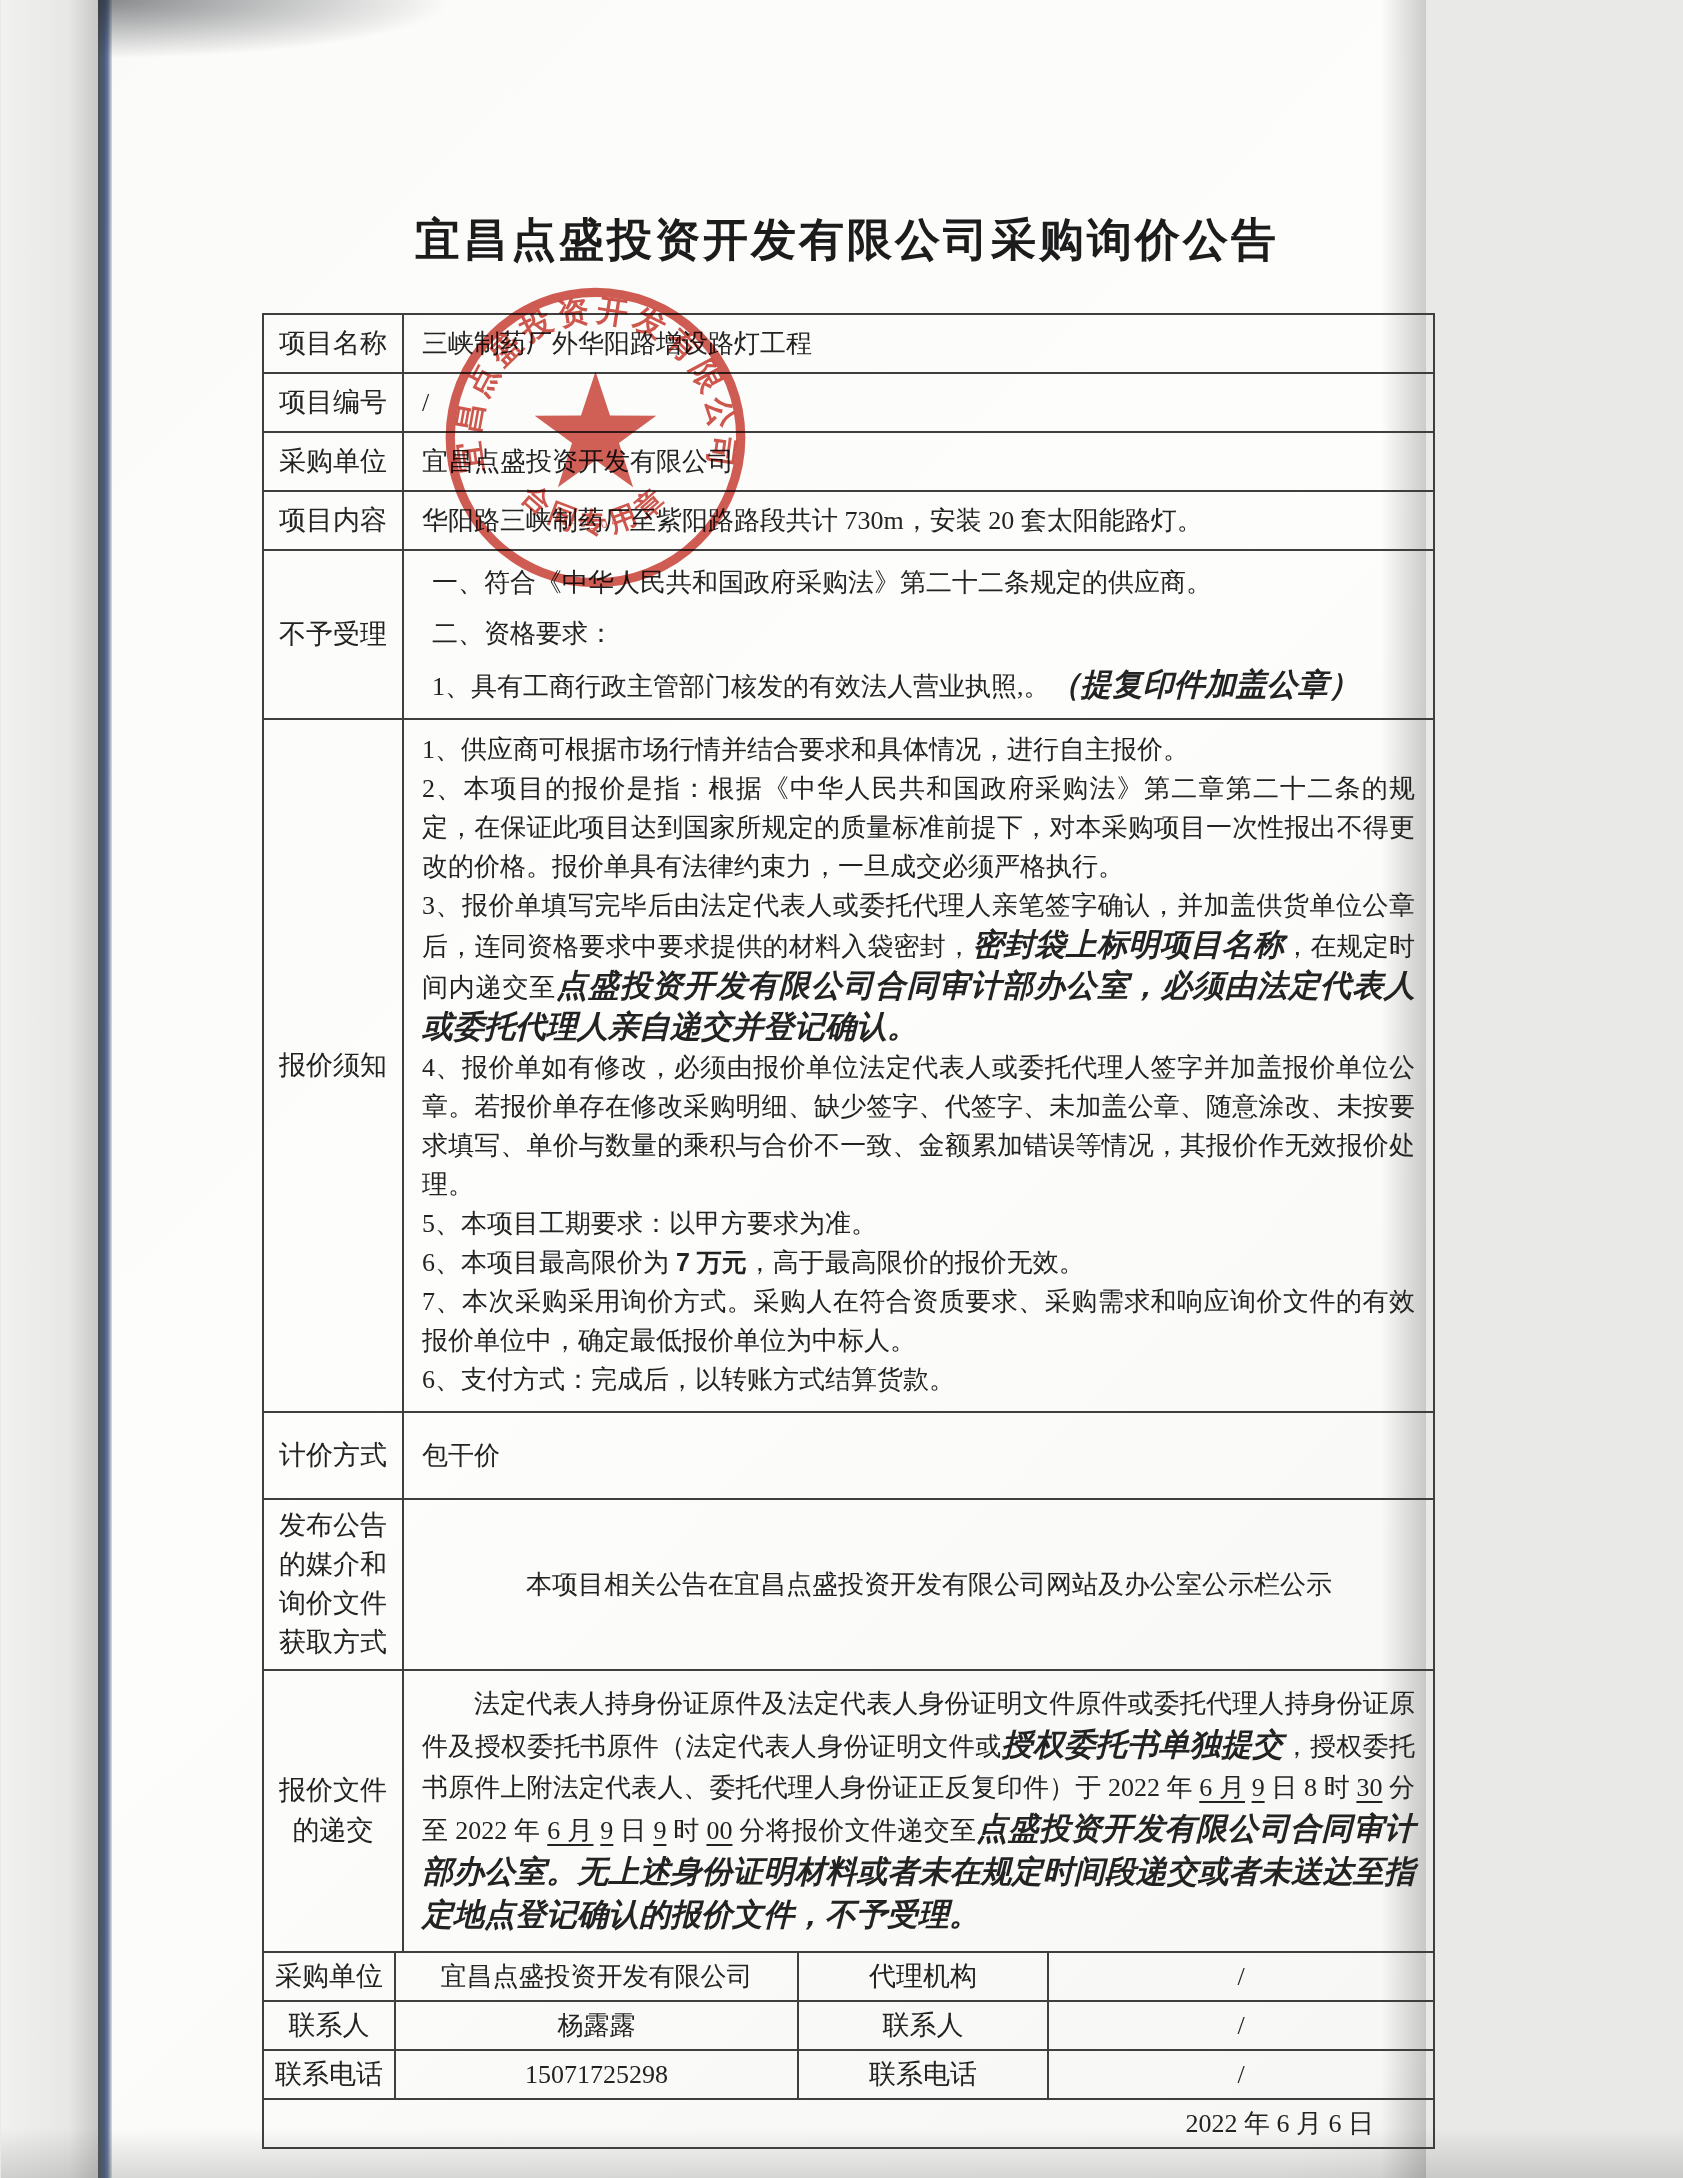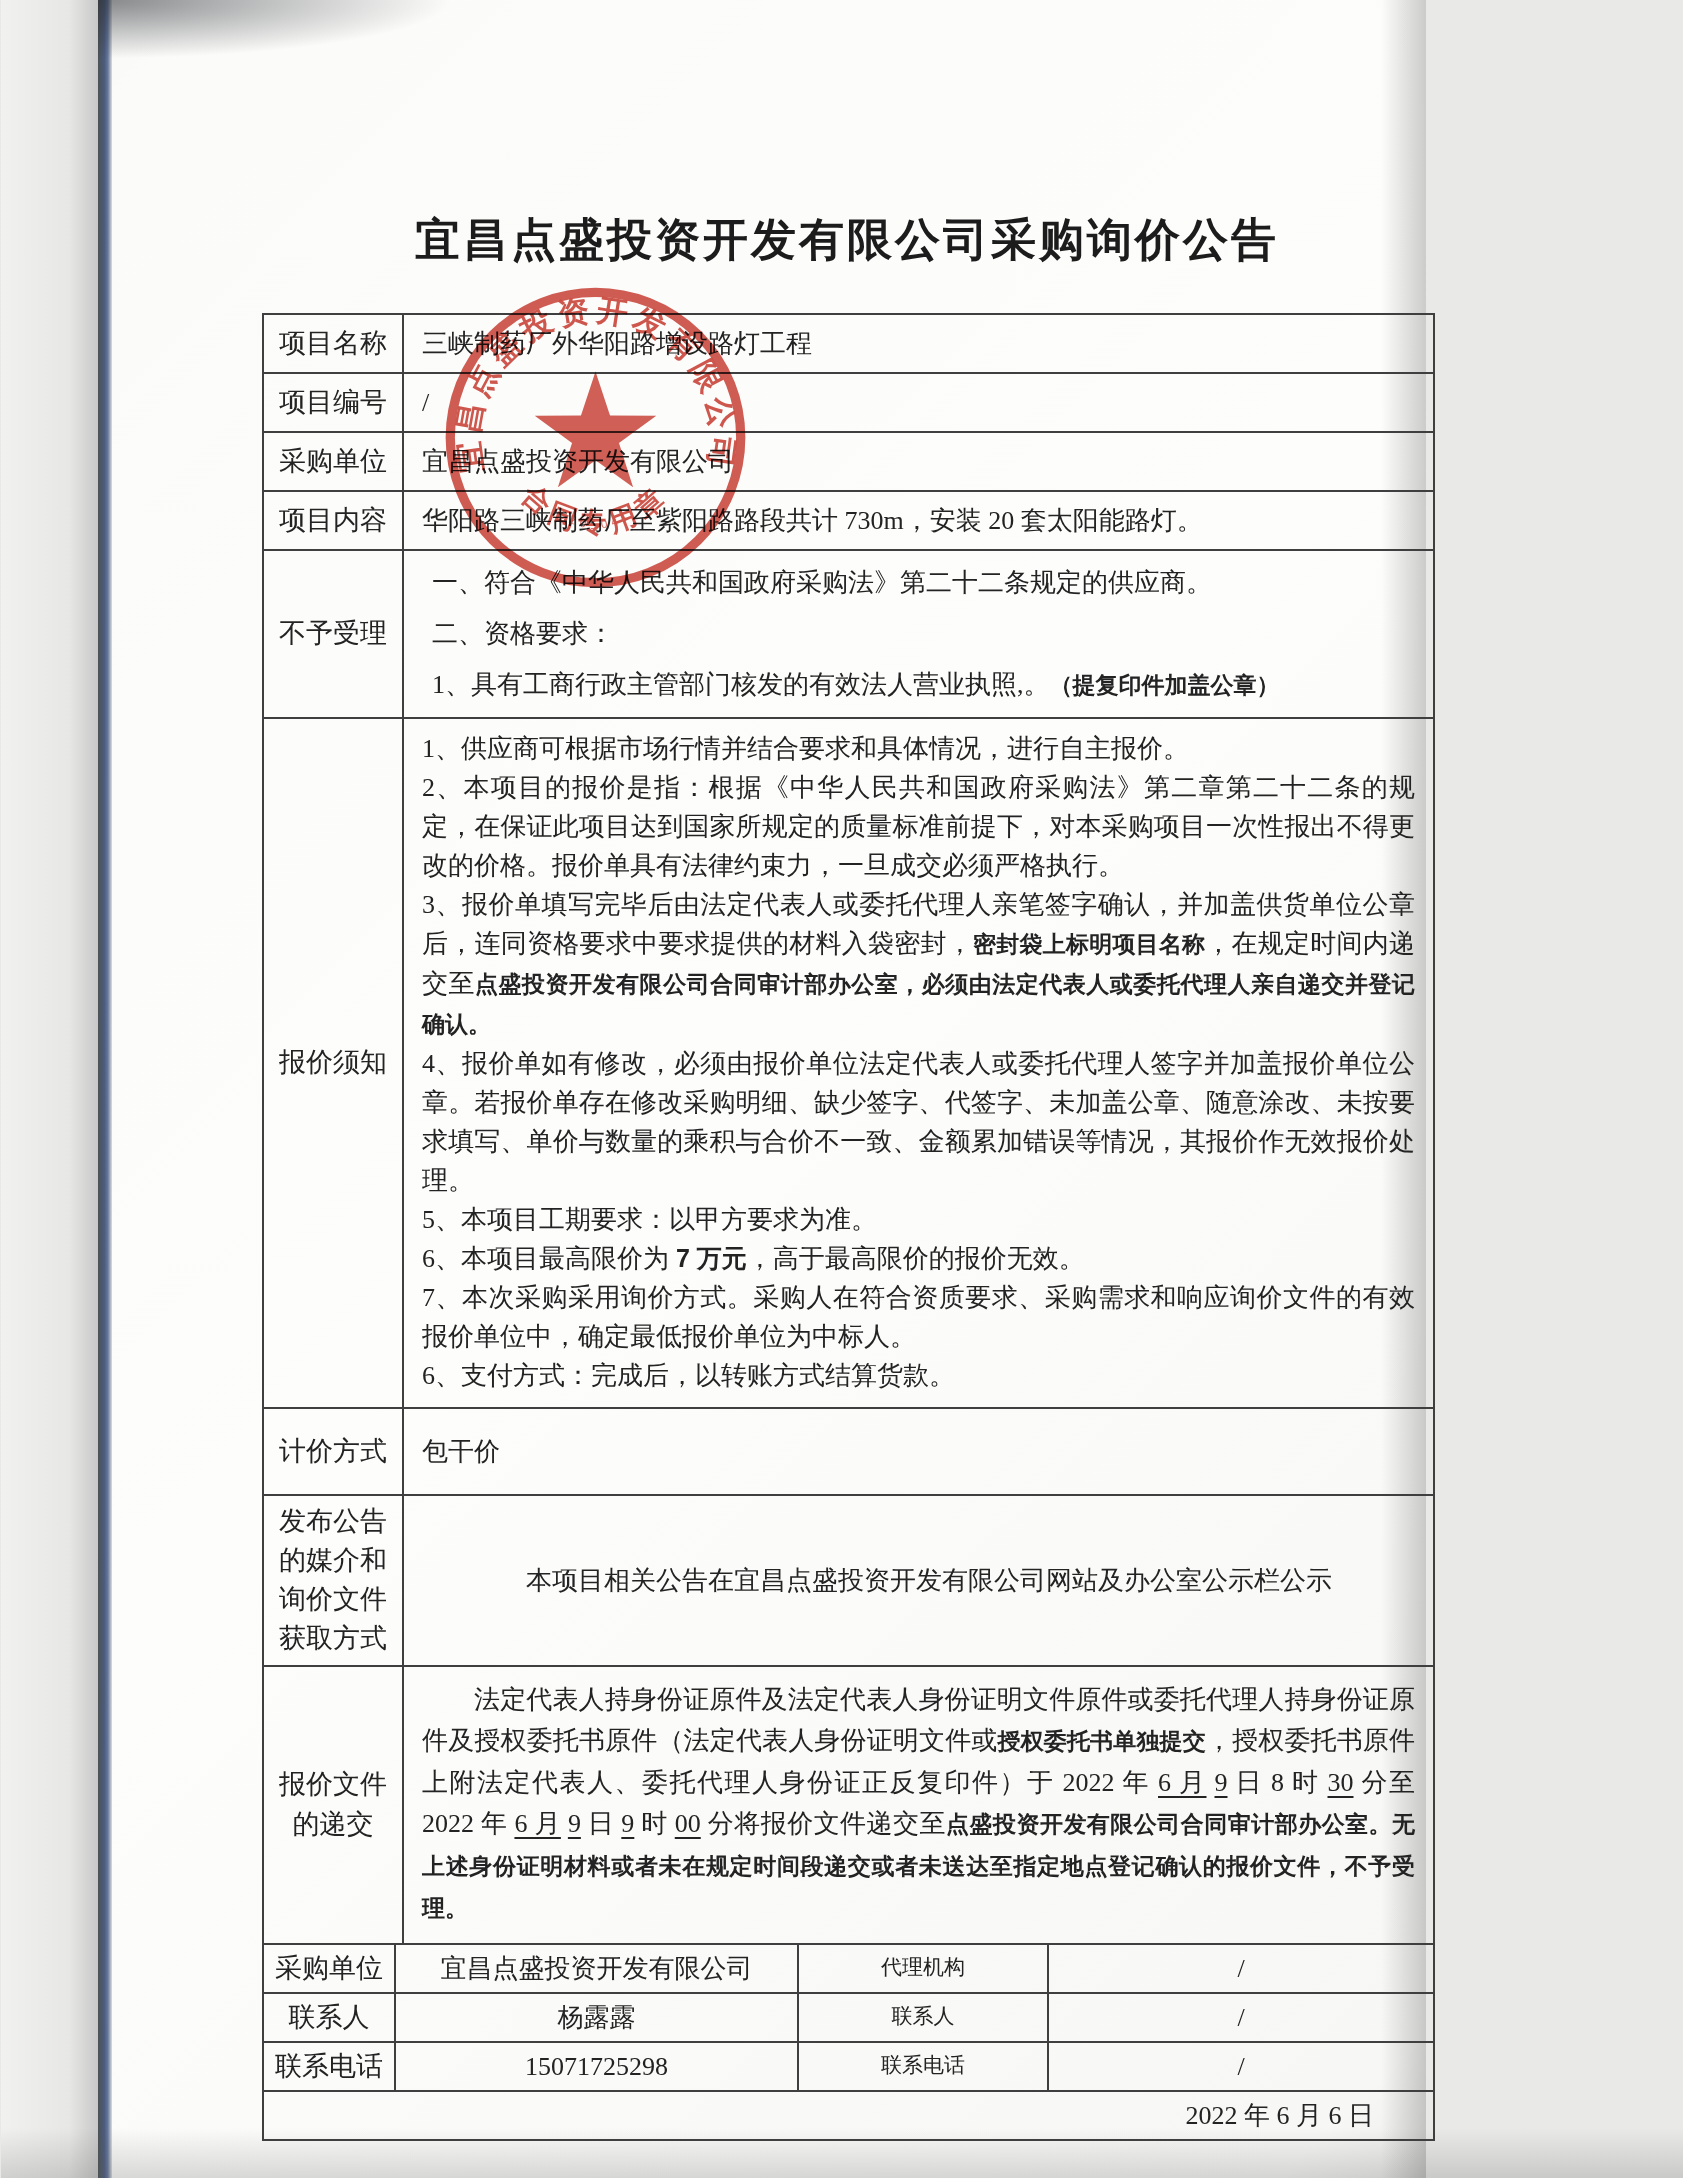--- a/index.html
+++ b/index.html
@@ -50,29 +50,29 @@
   .r-qual .para{line-height:51px;}
   .r-notice .td-val{padding:10px 18px 12px 18px;}
   .r-notice .para{line-height:39px;text-align:justify;}
   .r-price{min-height:85px;}
   .r-media{min-height:158px;}
   .r-media .td-val{align-items:center;}
   .media-text{text-indent:4em;display:block;width:100%;}
   .r-submit .td-val{padding:12px 18px 14px 18px;}
   .r-submit .para{line-height:41px;text-align:justify;}
   .para.ind{text-indent:2em;}
-  .b{font-weight:700;font-family:"Liberation Sans","DejaVu Sans",sans-serif;font-size:23px;}
+  .b{font-weight:700;font-family:"Liberation Sans","DejaVu Sans",sans-serif;font-size:31px;font-style:italic;}
   .u{text-decoration:underline;text-underline-offset:5px;}
   .bu{font-weight:700;font-family:"Liberation Sans","DejaVu Sans",sans-serif;font-size:25px;
       text-underline-offset:5px;}
 
   .r-contact{min-height:47px;}
   .c1{width:130px;flex:0 0 130px;border-right:2px solid #3f3f3f;display:flex;align-items:center;justify-content:center;font-size:27px;}
   .c2{width:401px;flex:0 0 401px;border-right:2px solid #3f3f3f;display:flex;align-items:center;justify-content:center;font-size:26px;}
-  .c3{width:248px;flex:0 0 248px;border-right:2px solid #3f3f3f;display:flex;align-items:center;justify-content:center;font-size:21px;}
+  .c3{width:248px;flex:0 0 248px;border-right:2px solid #3f3f3f;display:flex;align-items:center;justify-content:center;font-size:27px;}
   .c4{flex:1 1 auto;display:flex;align-items:center;justify-content:center;font-size:26px;}
   .r-date{min-height:40px;}
   .date-cell{flex:1;display:flex;align-items:center;justify-content:flex-end;padding:4px 59px 4px 18px;font-size:26px;}
 
   .stamp{
     position:absolute;left:440px;top:283px;width:309px;height:309px;
     mix-blend-mode:multiply;opacity:.88;
   }
 </style>
 </head>

